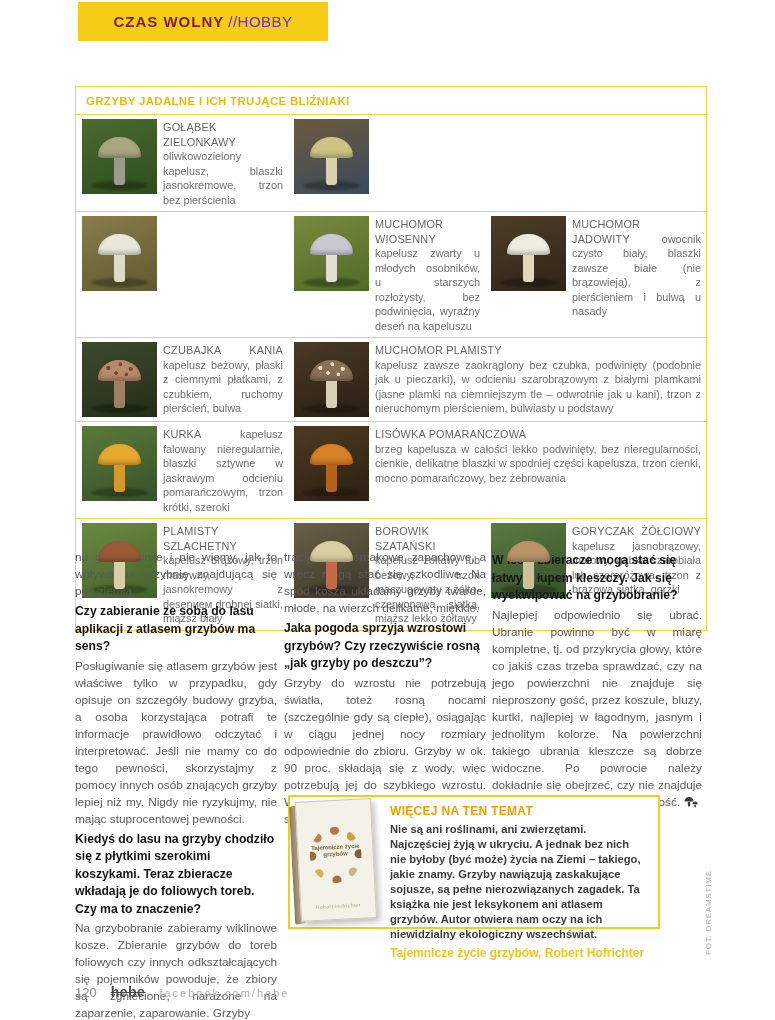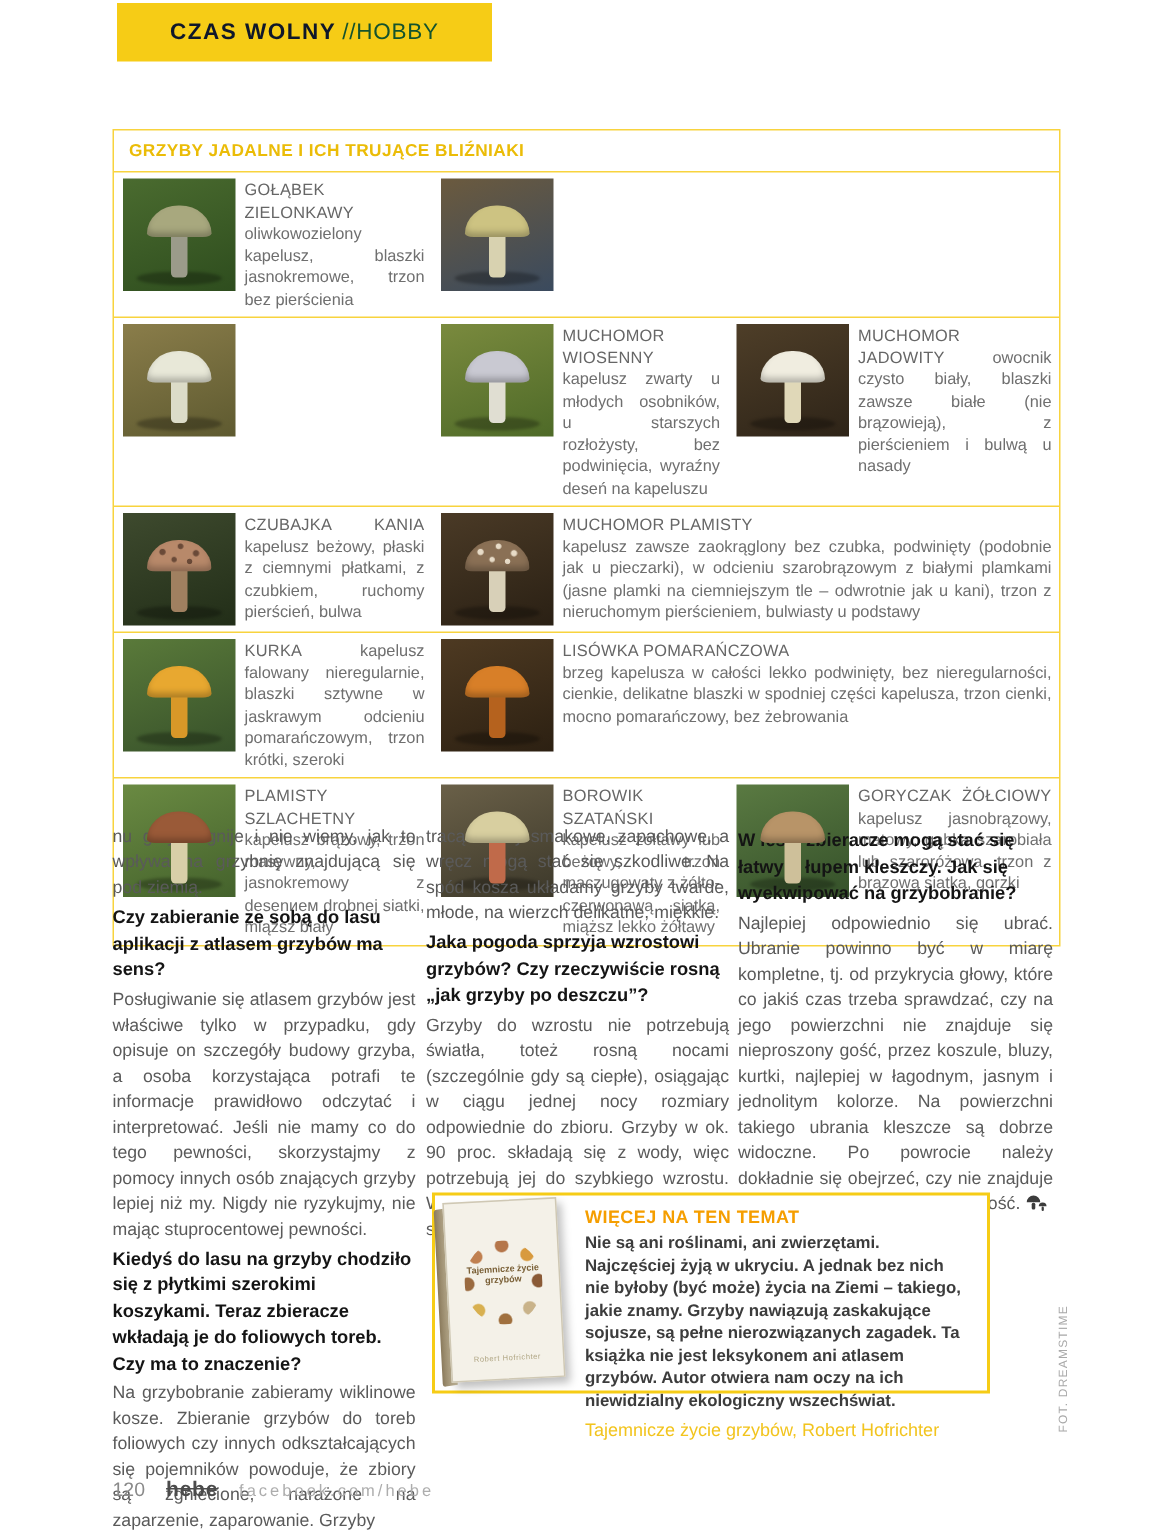--- a/index.html
+++ b/index.html
@@ -7,22 +7,22 @@
   .page {
     position: relative; width: 775px; height: 1020px; background: #fff;
     font-family: "Liberation Sans", sans-serif; overflow: hidden;
   }
   
   .header-tag {
     position: absolute; left: 78px; top: 2px; width: 250px; height: 39px;
     background: #F6CC16; display: flex; align-items: center; justify-content: center;
     gap: 4px;
   }
-  .ht-bold { font-weight: 700; font-size: 15px; letter-spacing: 1px; color: #0f172a; }
-  .ht-light { font-weight: 400; font-size: 15px; letter-spacing: .5px; color: #14532d; }
+  .ht-bold { font-weight: 700; font-size: 15px; letter-spacing: 1px; color: #7f1d1d; }
+  .ht-light { font-weight: 400; font-size: 15px; letter-spacing: .5px; color: #6d28d9; }
 
   
   .m-table {
     position: absolute; left: 75px; top: 86px; width: 632px;
     border: 1px solid #F8D33E; background: #fff;
   }
   .m-title {
     height: 28px; line-height: 28px; padding-left: 10px;
     color: #EBBC07; font-weight: 700; font-size: 11.5px; letter-spacing: .3px;
     border-bottom: 1px solid #F8D33E;
@@ -84,21 +84,21 @@
   .end-icon { display:inline-block; vertical-align: -2px; margin-left: 3px; }
 
   
   .info-box {
     position: absolute; left: 288px; top: 795px; width: 372px; height: 134px;
     border: 2px solid #F6CC16; background: #fff;
     padding: 7px 10px 6px 100px;
   }
   .ib-title { color: #F59E00; font-weight: 700; font-size: 12px; letter-spacing: .3px; }
   .ib-body  { font-weight: 700; font-size: 11.2px; line-height: 15px; color: #3c3c3c; margin-top: 4px; }
-  .ib-ref   { font-weight: 400; font-size: 12px; color: #F2C41E; margin-top: 4px; }
+  .ib-ref   { font-weight: 700; font-size: 12px; color: #F2C41E; margin-top: 4px; }
 
   
   .book {
     position: absolute; left: 296px; top: 800px; width: 78px; height: 122px;
     transform: rotate(-3deg); z-index: 3;
   }
   .book-pages {
     position:absolute; left:-4px; top:4px; width:10px; height:118px;
     background: linear-gradient(90deg,#8a7a5c, #cfc4a6); border-radius: 2px 0 0 2px;
     transform: skewY(-6deg);

